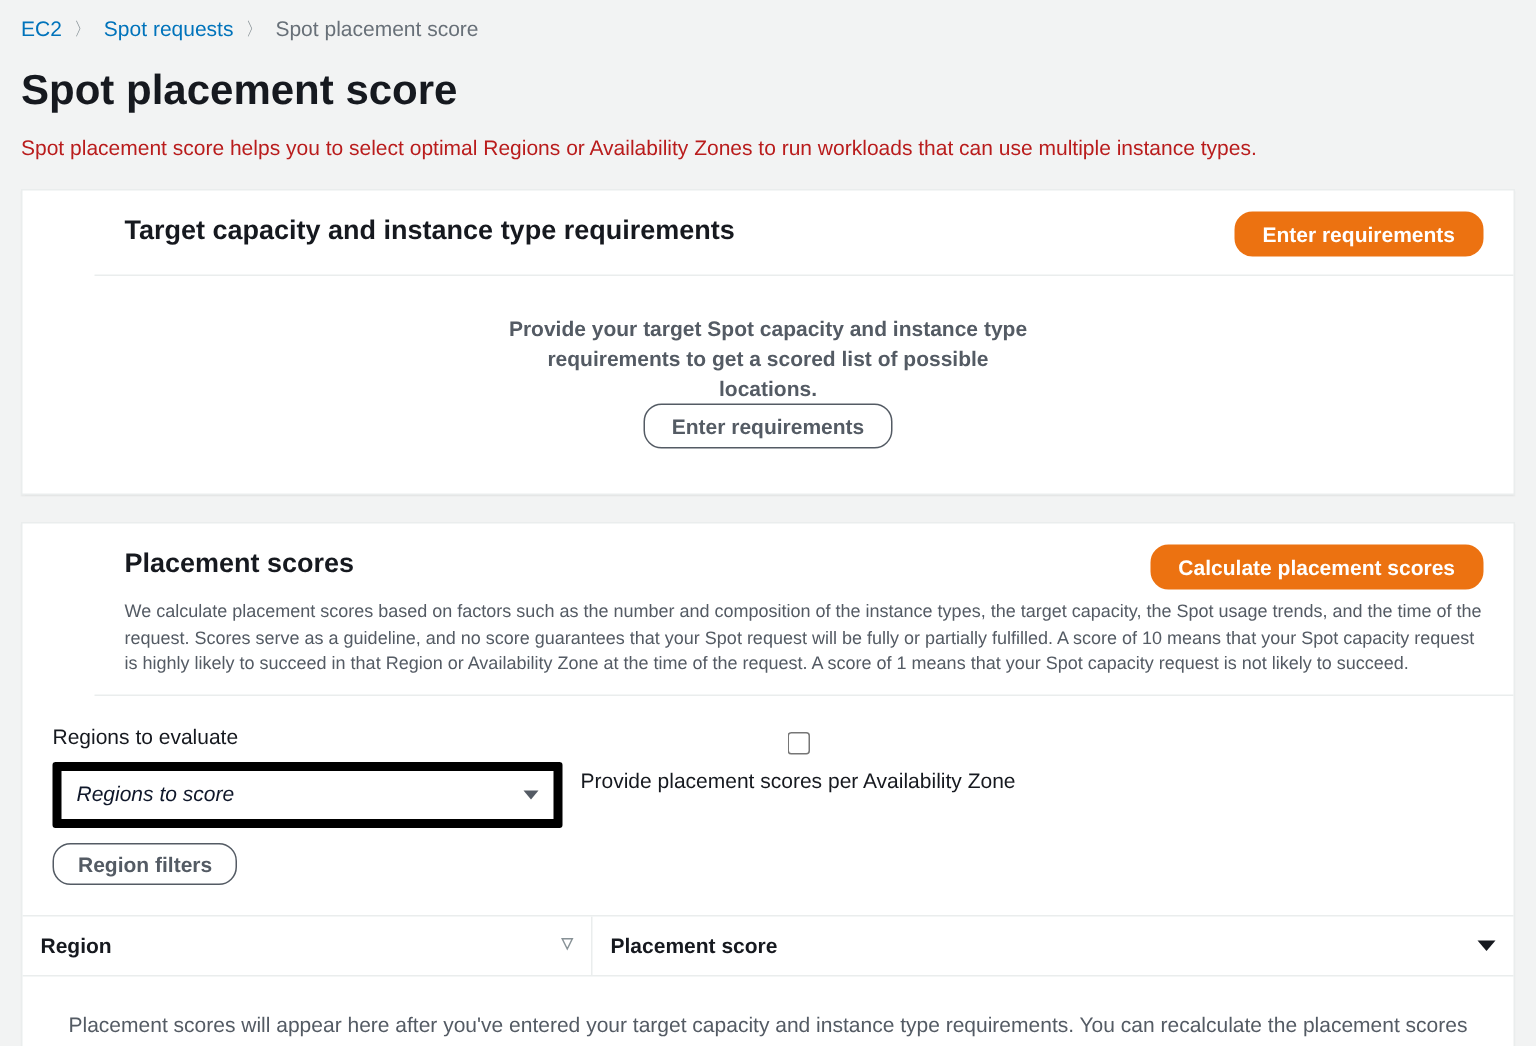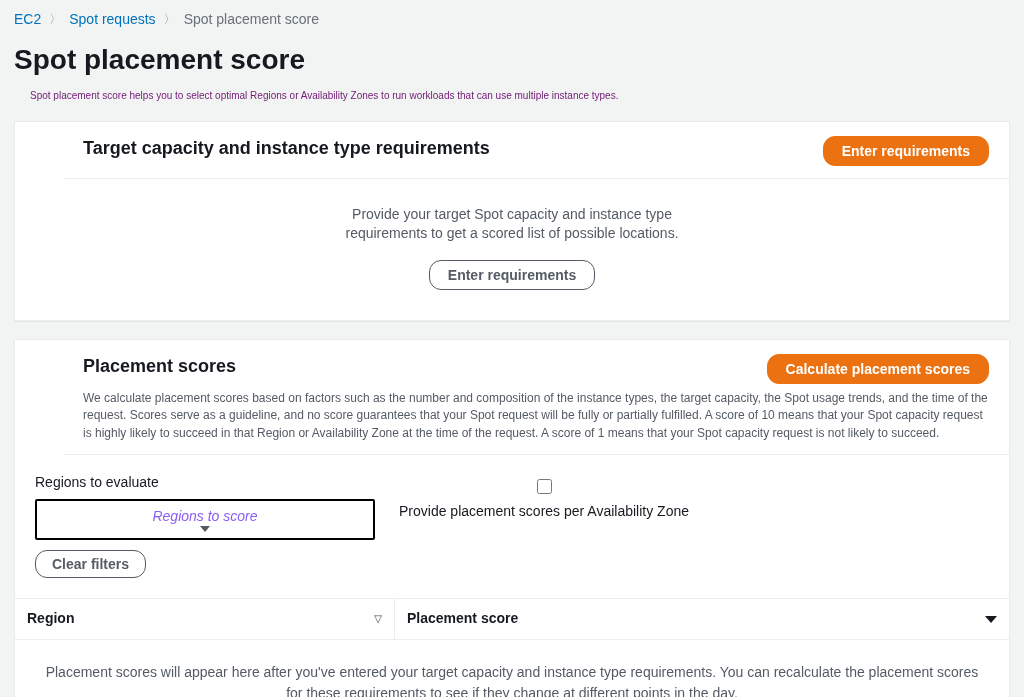--- a/index.html
+++ b/index.html
@@ -30,24 +30,23 @@
   }
   .breadcrumb .current {
     color: #687078;
   }
   h1.page-title {
     font-size: 28px;
     font-weight: 700;
     margin: 4px 0 10px 0;
   }
   p.page-desc {
-    color: #701a75;
-    font-size: 10px;
+    color: #b91c1c;
+    font-size: 14px;
     margin-bottom: 18px;
-    margin-left: 16px;
   }
   .panel {
     background: #fff;
     border: 1px solid #eaeded;
     box-shadow: 0 1px 1px rgba(0,0,0,0.05);
     margin-bottom: 18px;
   }
   .panel-header {
     display: flex;
     justify-content: space-between;
@@ -86,50 +85,49 @@
     color: #fff;
   }
   .panel-body {
     padding: 20px;
   }
   .empty-center {
     text-align: center;
     color: #545b64;
     padding: 6px 0 10px 0;
   }
-  .empty-center p { margin-bottom: 16px; }
+  .empty-center p { margin-bottom: 0; font-weight: bold; }
   .form-row {
     display: flex;
-    gap: 24px;
+    gap: 12px;
     align-items: flex-start;
     margin-bottom: 14px;
   }
   .field-label {
     font-size: 14px;
     color: #16191f;
     margin-bottom: 6px;
     display: block;
   }
   .select-wrap {
     width: 340px;
   }
   .select {
     width: 100%;
-    border: 2px solid #000000;
+    border: 6px solid #000000;
     border-radius: 2px;
     padding: 6px 10px;
     display: flex;
     justify-content: space-between;
     align-items: center;
     cursor: pointer;
     background: #fff;
-    color: #8b5cf6;
+    color: #0f172a;
     font-style: italic;
     font-size: 14px;
-    flex-direction: column;
   }
   .select .caret {
     width: 0; height: 0;
     border-left: 5px solid transparent;
     border-right: 5px solid transparent;
     border-top: 6px solid #545b64;
     font-style: normal;
   }
   .checkbox-row {
     display: flex;
@@ -225,21 +223,21 @@
 
   <div class="panel-body form-body">
     <div class="form-row">
       <div class="select-wrap">
         <label class="field-label">Regions to evaluate</label>
         <div class="select">
           <span>Regions to score</span>
           <span class="caret"></span>
         </div>
         <div class="clear-btn">
-          <button class="btn" style="font-weight:700;padding:5px 16px;">Clear filters</button>
+          <button class="btn" style="font-weight:700;padding:5px 16px;">Region filters</button>
         </div>
       </div>
       <div class="checkbox-row">
         <input type="checkbox" id="azcb" style="">
         <label for="azcb">Provide placement scores per Availability Zone</label>
       </div>
     </div>
   </div>
 
   <div class="table">

